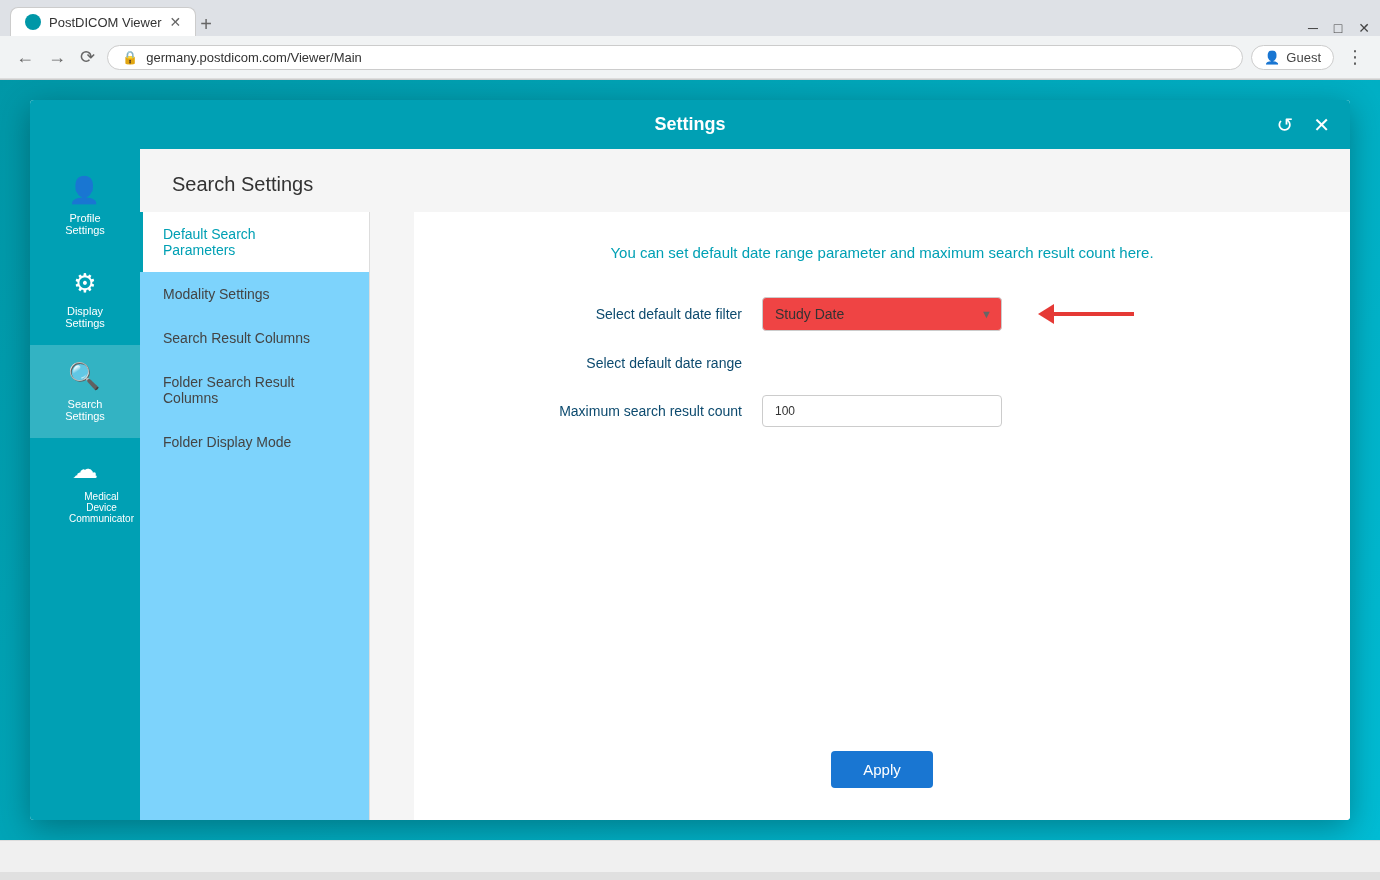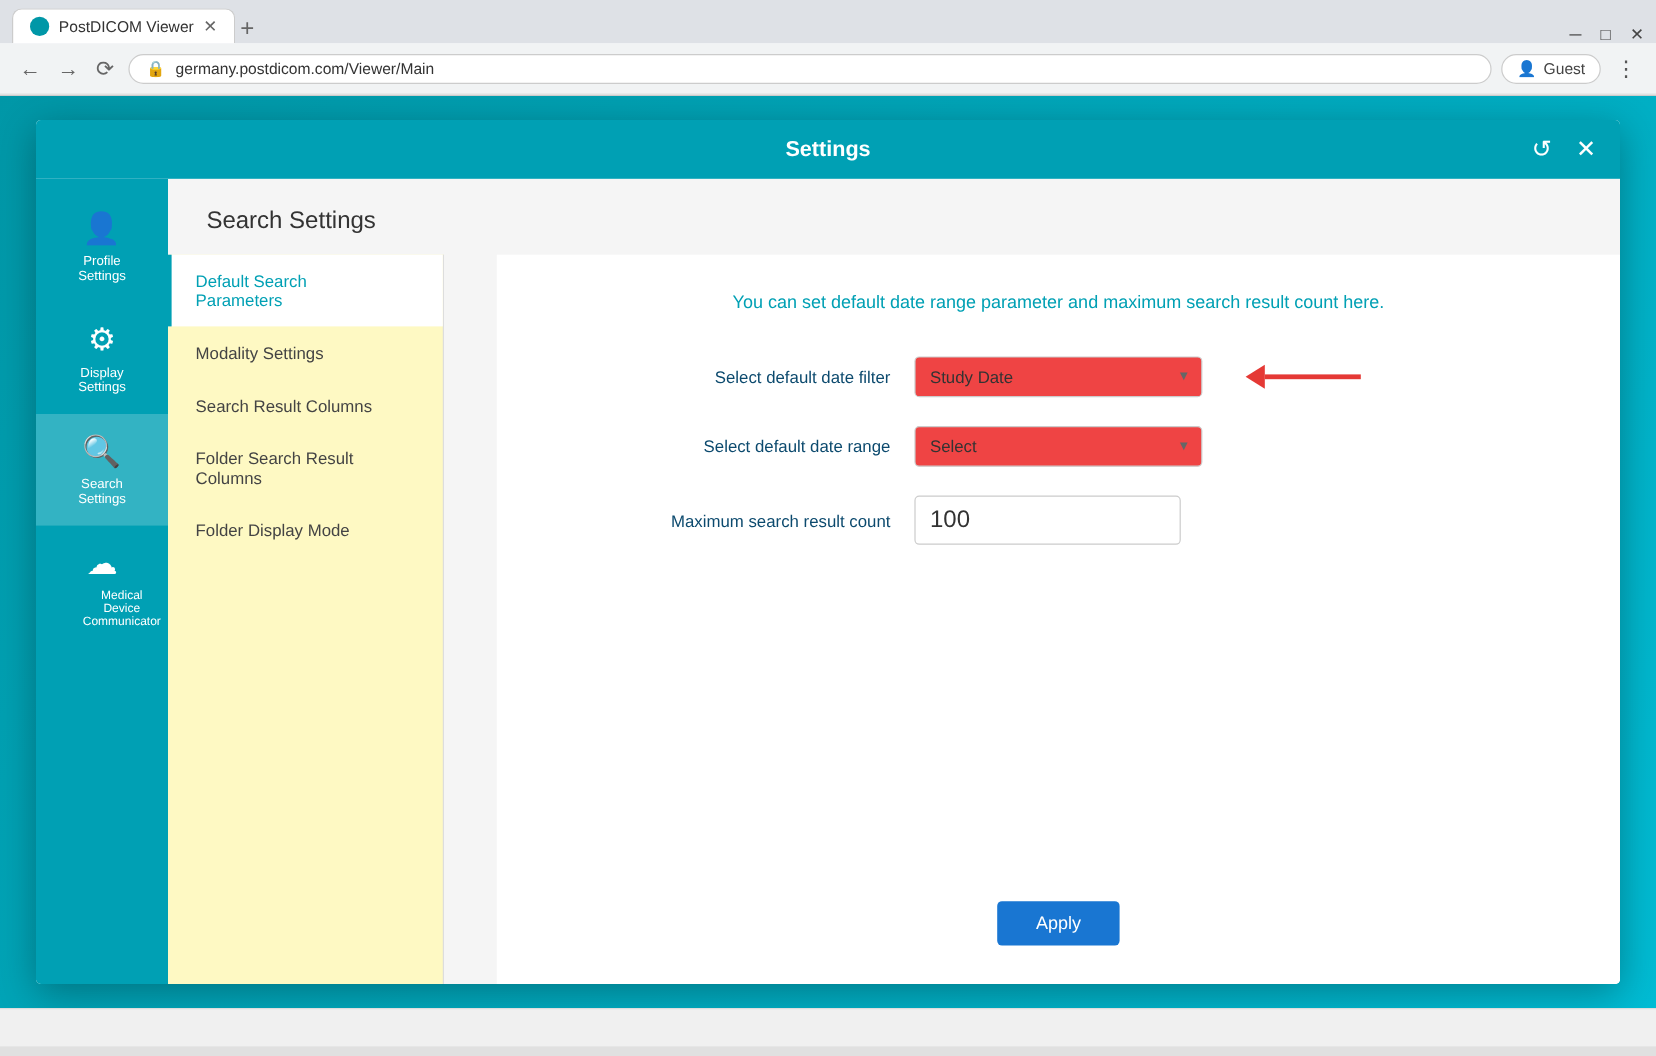--- a/index.html
+++ b/index.html
@@ -48,36 +48,36 @@
     .content-area { flex: 1; display: flex; flex-direction: column; background: #f5f5f5; overflow: hidden; }
 
     
     .content-header { padding: 24px 32px 16px; background: #f5f5f5; }
     .content-header h2 { font-size: 20px; color: #333; font-weight: normal; }
 
     
     .content-split { display: flex; flex: 1; overflow: hidden; }
 
     
-    .left-nav { width: 230px; background: #fef9c3; border-right: 1px solid #ddd; flex-shrink: 0; }
+    .left-nav { width: 230px; background: #7dd3fc; border-right: 1px solid #ddd; flex-shrink: 0; }
     .left-nav-item { padding: 14px 20px; font-size: 14px; color: #444; cursor: pointer; border-left: 3px solid transparent; }
     .left-nav-item.active { border-left: 3px solid #00a0b4; color: #00a0b4; background: #fff; font-weight: 500; }
 
     
     .main-content { flex: 1; background: #fff; padding: 32px 48px; display: flex; flex-direction: column; overflow: auto; margin-left: 44px; }
 
     .info-text { color: #00a0b4; font-size: 15px; margin-bottom: 36px; text-align: center; }
 
     .form-section { display: flex; flex-direction: column; gap: 24px; }
     .form-row { display: flex; align-items: center; gap: 20px; }
     .form-label { width: 280px; color: #0c4a6e; font-size: 14px; text-align: right; flex-shrink: 0; }
     .form-select { width: 240px; padding: 8px 12px; border: 1px solid #ccc; border-radius: 4px; font-size: 14px; color: #333; background: #ef4444; appearance: none; cursor: pointer; outline: none; }
     .select-wrapper { position: relative; width: 240px; }
     .select-wrapper::after { content: '▼'; position: absolute; right: 10px; top: 50%; transform: translateY(-50%); font-size: 11px; color: #666; pointer-events: none; }
-    .form-input { width: 222px; padding: 8px 12px; border: 1px solid #ccc; border-radius: 4px; font-size: 20px; color: #333; outline: none; }
+    .form-input { width: 240px; padding: 8px 12px; border: 1px solid #ccc; border-radius: 4px; font-size: 12px; color: #333; outline: none; }
 
     
     .arrow-container { display: flex; align-items: center; margin-left: 16px; }
     .red-arrow { display: flex; align-items: center; }
     .arrow-line { width: 80px; height: 4px; background: #e53935; }
     .arrow-head { width: 0; height: 0; border-top: 10px solid transparent; border-bottom: 10px solid transparent; border-right: 16px solid #e53935; }
 
     
     .action-bar { margin-top: auto; padding-top: 32px; display: flex; justify-content: center; }
     .apply-btn { background: #1976d2; color: #fff; border: none; border-radius: 4px; padding: 10px 32px; font-size: 15px; cursor: pointer; }
@@ -203,29 +203,20 @@
                 <div class="arrow-container">
                   <div class="red-arrow">
                     <div class="arrow-head"></div>
                     <div class="arrow-line"></div>
                   </div>
                 </div>
               </div>
 
               <div class="form-row">
                 <label class="form-label">Select default date range</label>
-                <div class="select-wrapper">
-                  <select class="form-select">
-                    <option>Select</option>
-                    <option>Today</option>
-                    <option>Last 7 Days</option>
-                    <option>Last 30 Days</option>
-                    <option>Last Year</option>
-                  </select>
-                </div>
               </div>
 
               <div class="form-row">
                 <label class="form-label">Maximum search result count</label>
                 <input class="form-input" type="text" value="100" style="">
               </div>
             </div>
 
             <div class="action-bar">
               <button class="apply-btn">Apply</button>

